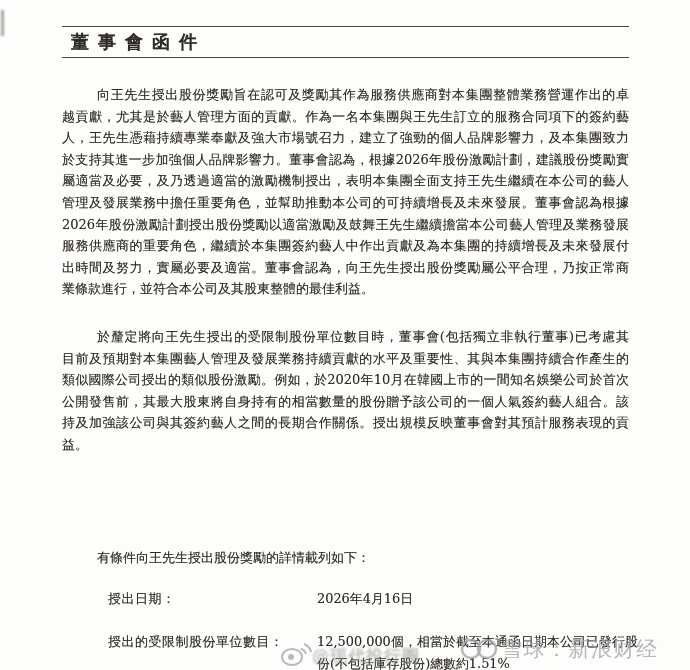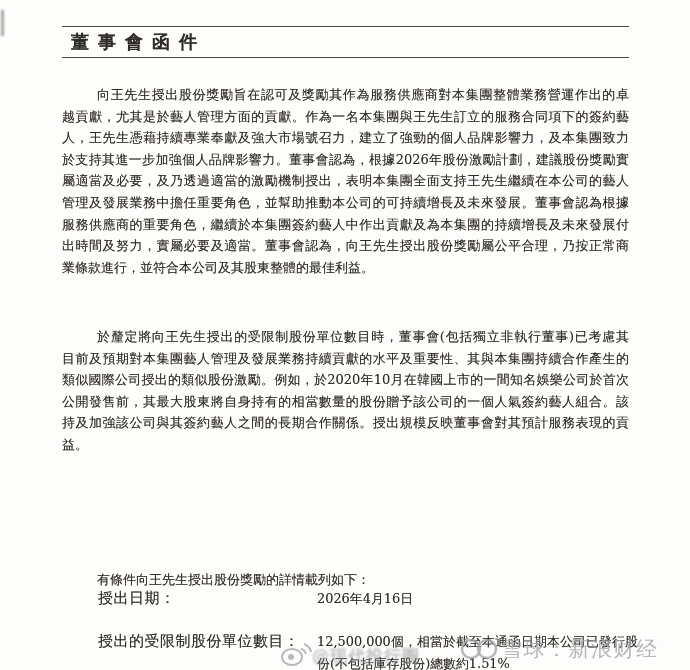--- a/index.html
+++ b/index.html
@@ -19,22 +19,22 @@
   }
   .para{position:absolute;left:62px;width:567px;font-size:13px;}
   .line{
     height:21.6px;line-height:21.6px;white-space:nowrap;
     text-align:justify;text-align-last:justify;text-justify:inter-character;
   }
   .para .line:first-child{padding-left:35px;}
   .para .line:last-child{text-align-last:left;}
   #para-1{top:84px;}
   #para-2{top:326px;}
-  #para-3{top:570px;font-family:Liberation Mono, monospace;}
-  .detail-label{position:absolute;left:98px;font-size:15px;letter-spacing:.5px;line-height:21.8px;}
+  #para-3{top:547px;}
+  .detail-label{position:absolute;left:108px;font-size:13px;letter-spacing:.5px;line-height:21.8px;}
   .detail-value{position:absolute;left:317px;width:321px;font-size:12.9px;}
   .detail-value .line{height:21.8px;line-height:21.8px;}
   .detail-value .line:last-child{text-align-last:left;}
   #row1-label,#row1-value{top:588px;}
   #row2-label,#row2-value{top:631px;}
   .doc-title,.para,.detail-label,.detail-value{text-shadow:0 0 .6px rgba(46,42,39,.45);}
 
   .artifact{position:absolute;left:1px;top:10px;width:3px;height:26px;background:#8f8f8f;filter:blur(1px);opacity:.8;}
 
   .wm{position:absolute;z-index:5;display:flex;align-items:flex-start;pointer-events:none;
@@ -62,20 +62,21 @@
 <div class="doc-title">董事會函件</div>
 <div id="rule-bottom" class="rule"></div>
 
 <div id="para-1" class="para">
     <div class="line">向王先生授出股份獎勵旨在認可及獎勵其作為服務供應商對本集團整體業務營運作出的卓</div>
     <div class="line">越貢獻，尤其是於藝人管理方面的貢獻。作為一名本集團與王先生訂立的服務合同項下的簽約藝</div>
     <div class="line">人，王先生憑藉持續專業奉獻及強大市場號召力，建立了強勁的個人品牌影響力，及本集團致力</div>
     <div class="line">於支持其進一步加強個人品牌影響力。董事會認為，根據2026年股份激勵計劃，建議股份獎勵實</div>
     <div class="line">屬適當及必要，及乃透過適當的激勵機制授出，表明本集團全面支持王先生繼續在本公司的藝人</div>
     <div class="line">管理及發展業務中擔任重要角色，並幫助推動本公司的可持續增長及未來發展。董事會認為根據</div>
+    <div class="line">2026年股份激勵計劃授出股份獎勵以適當激勵及鼓舞王先生繼續擔當本公司藝人管理及業務發展</div>
     <div class="line">服務供應商的重要角色，繼續於本集團簽約藝人中作出貢獻及為本集團的持續增長及未來發展付</div>
     <div class="line">出時間及努力，實屬必要及適當。董事會認為，向王先生授出股份獎勵屬公平合理，乃按正常商</div>
     <div class="line">業條款進行，並符合本公司及其股東整體的最佳利益。</div>
   </div>
 
 <div id="para-2" class="para">
     <div class="line">於釐定將向王先生授出的受限制股份單位數目時，董事會(包括獨立非執行董事)已考慮其</div>
     <div class="line">目前及預期對本集團藝人管理及發展業務持續貢獻的水平及重要性、其與本集團持續合作產生的</div>
     <div class="line">類似國際公司授出的類似股份激勵。例如，於2020年10月在韓國上市的一間知名娛樂公司於首次</div>
     <div class="line">公開發售前，其最大股東將自身持有的相當數量的股份贈予該公司的一個人氣簽約藝人組合。該</div>

